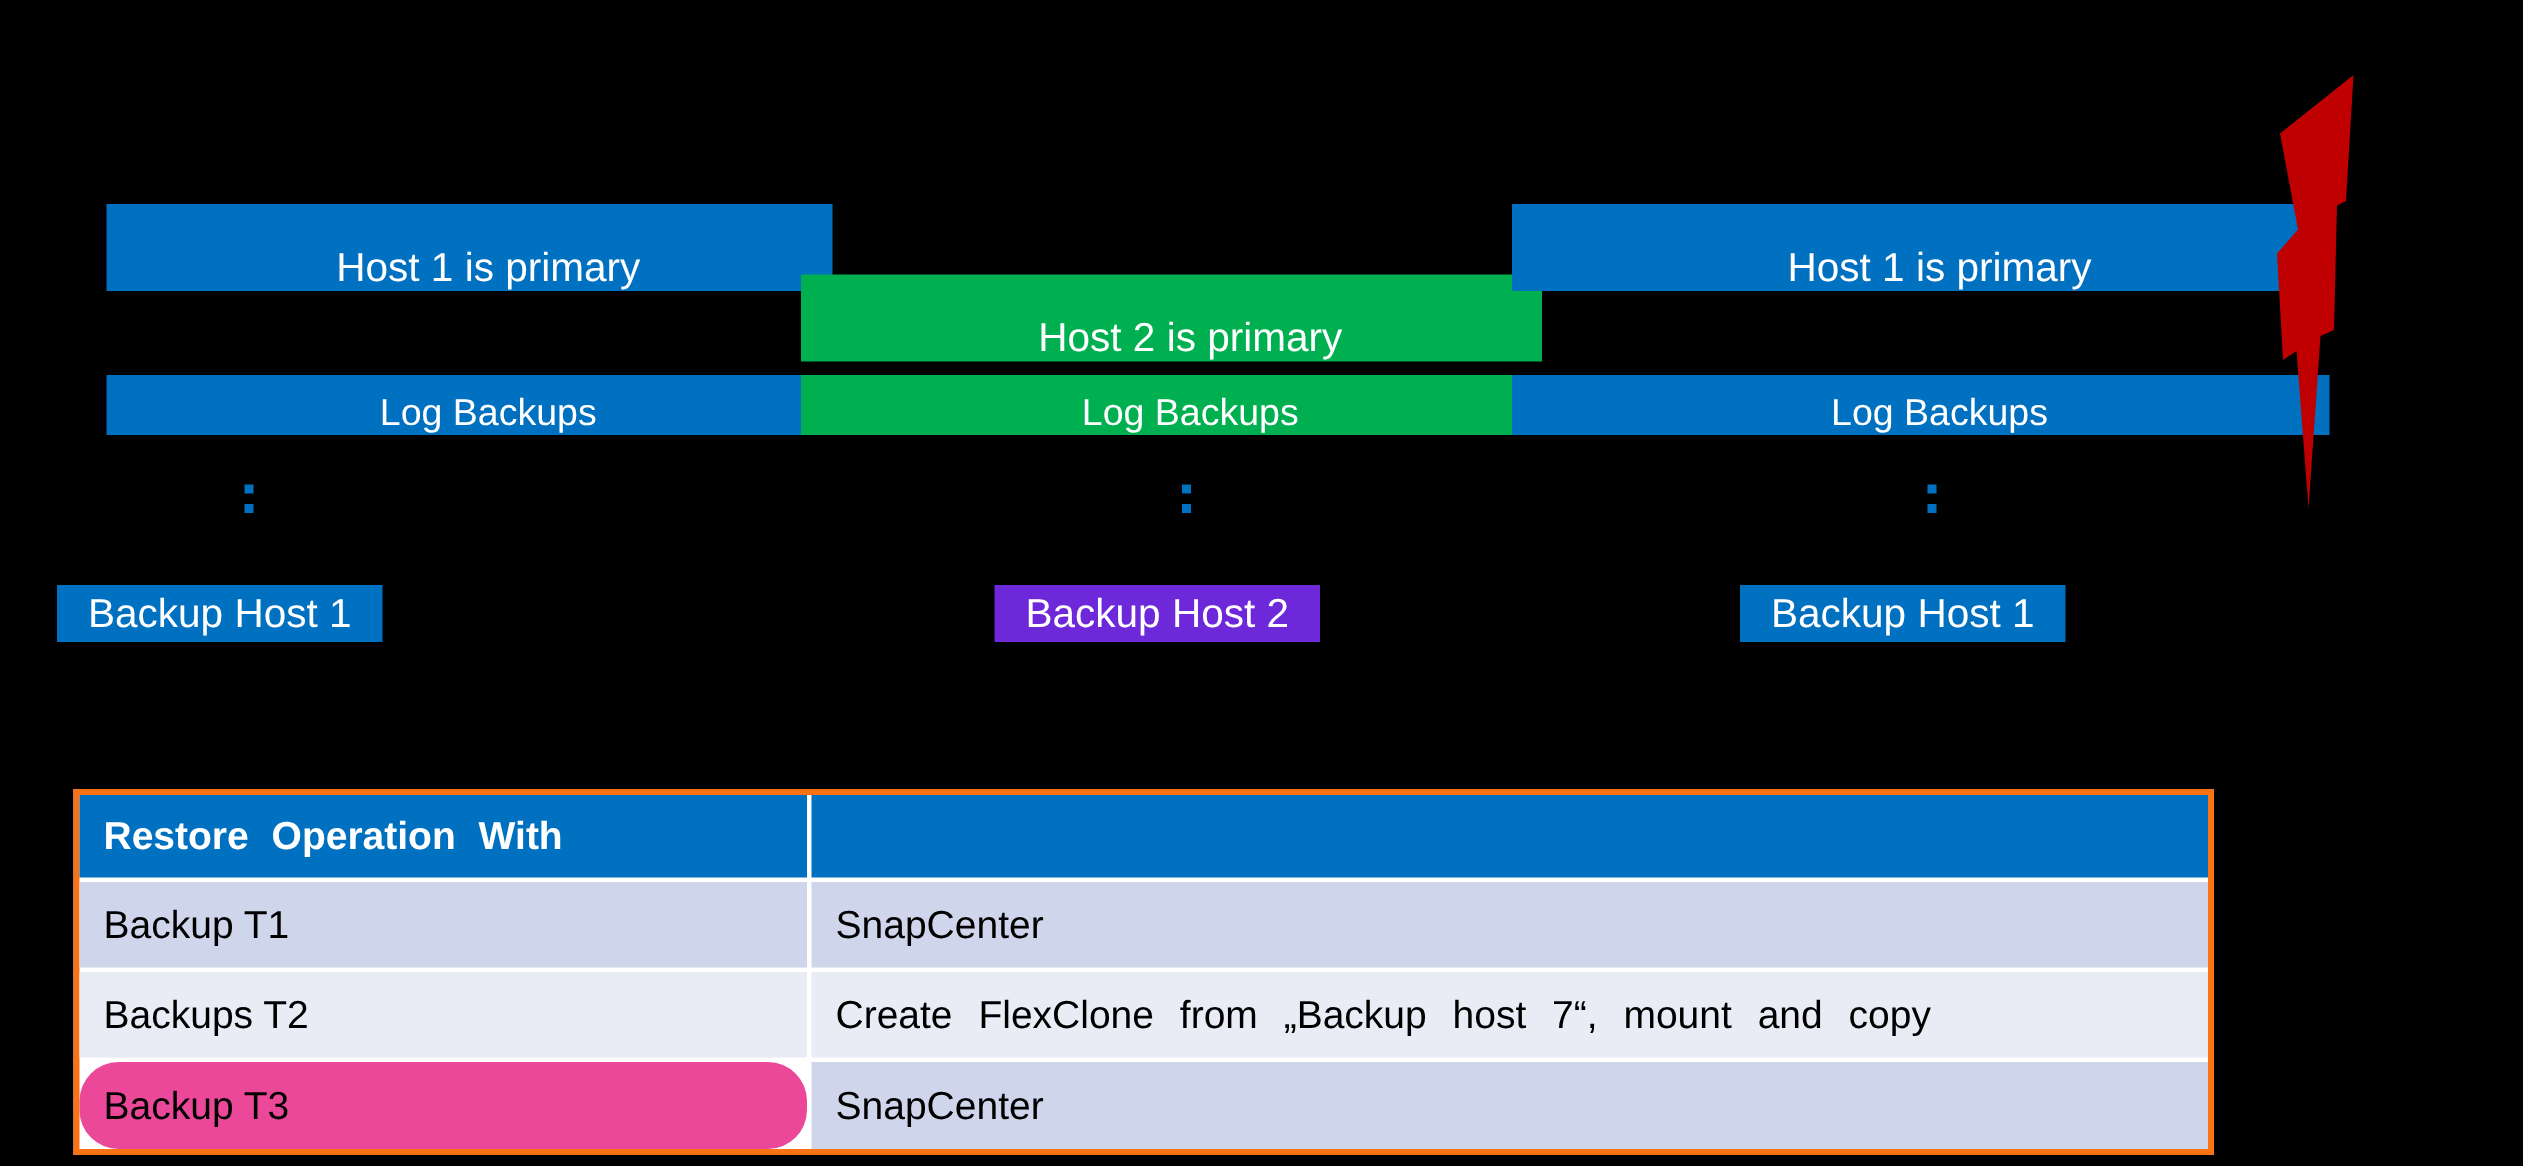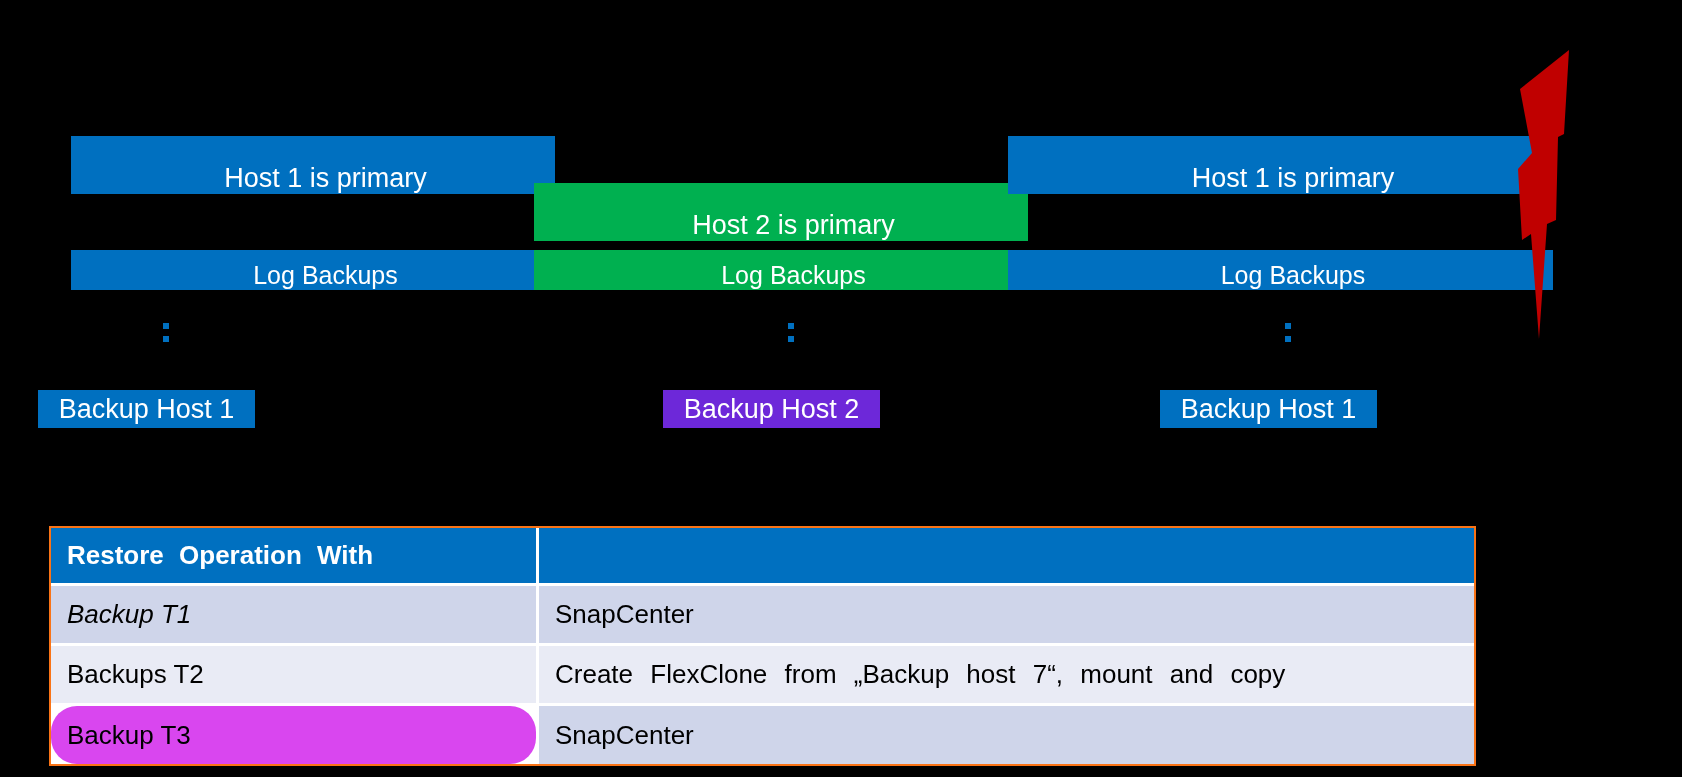--- a/index.html
+++ b/index.html
@@ -30,21 +30,21 @@
     position:absolute;top:350px;height:38px;width:217px;
     display:flex;align-items:center;justify-content:center;
     color:#fff;font-size:27px;white-space:nowrap;margin-top:40px;
   }
   
   #bolt{position:absolute;left:1505px;top:42px;width:78px;height:308px;}
   
   #restore-table{
     position:absolute;left:49px;top:526px;width:1427px;
     background:#fff;
-    border:2px solid #f97316;
+    border:4px solid #f97316;
     display:grid;
     grid-template-columns:485px 1fr;
     grid-template-rows:55px 57px 57px 58px;
     grid-gap:3px;
     box-sizing:border-box;
   }
   .cell{
     display:flex;align-items:center;
     font-size:26px;color:#000;
     padding-left:16px;box-sizing:border-box;
@@ -109,35 +109,35 @@
   </svg>
 
   <div id="restore-table">
     <div class="cell head" style="background-color: rgb(0, 112, 192);">
       <span>Restore Operation With</span>
     </div>
     <div class="cell head" style="background-color: rgb(0, 112, 192);">
       <span></span>
     </div>
 
-    <div class="cell odd" style="background-color: rgb(207, 213, 234); font-style: italic;">
+    <div class="cell odd" style="background-color: rgb(207, 213, 234);">
       <span>Backup T1</span>
     </div>
     <div class="cell odd" style="background-color: rgb(207, 213, 234);">
       <span>SnapCenter</span>
     </div>
 
     <div class="cell even" style="background-color: rgb(233, 235, 245);">
       <span>Backups T2</span>
     </div>
     <div class="cell even justified" style="background-color: rgb(233, 235, 245);">
       <span>Create FlexClone from „Backup host 7“, mount and copy</span>
     </div>
 
-    <div class="cell odd" style="background-color: #d946ef; border-radius: 26px;">
+    <div class="cell odd" style="background-color: #ec4899; border-radius: 26px;">
       <span>Backup T3</span>
     </div>
     <div class="cell odd" style="background-color: rgb(207, 213, 234);">
       <span>SnapCenter</span>
     </div>
   </div>
 
 </div>
 
 </body></html>

